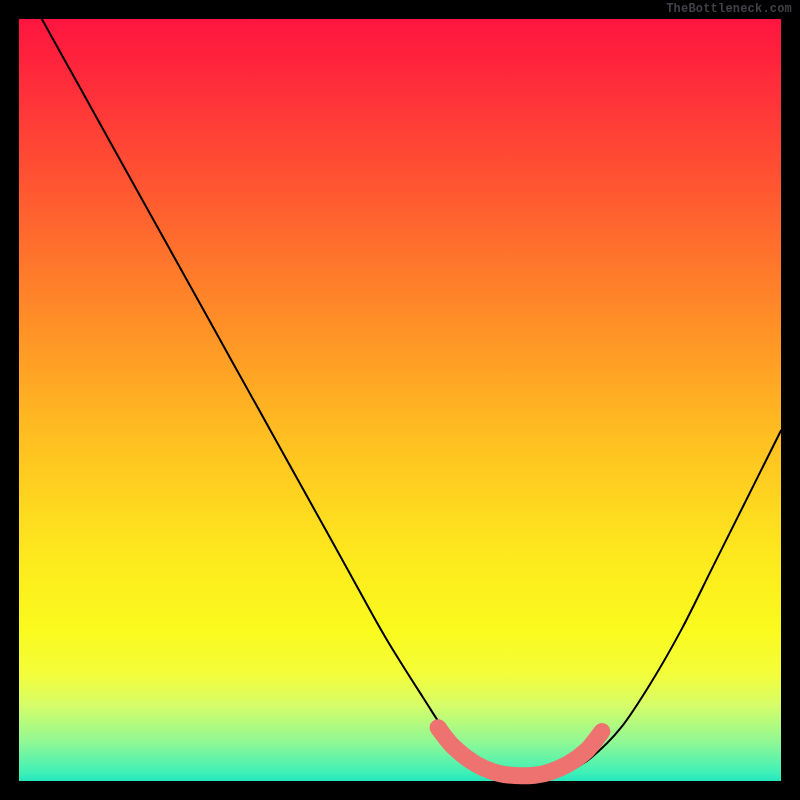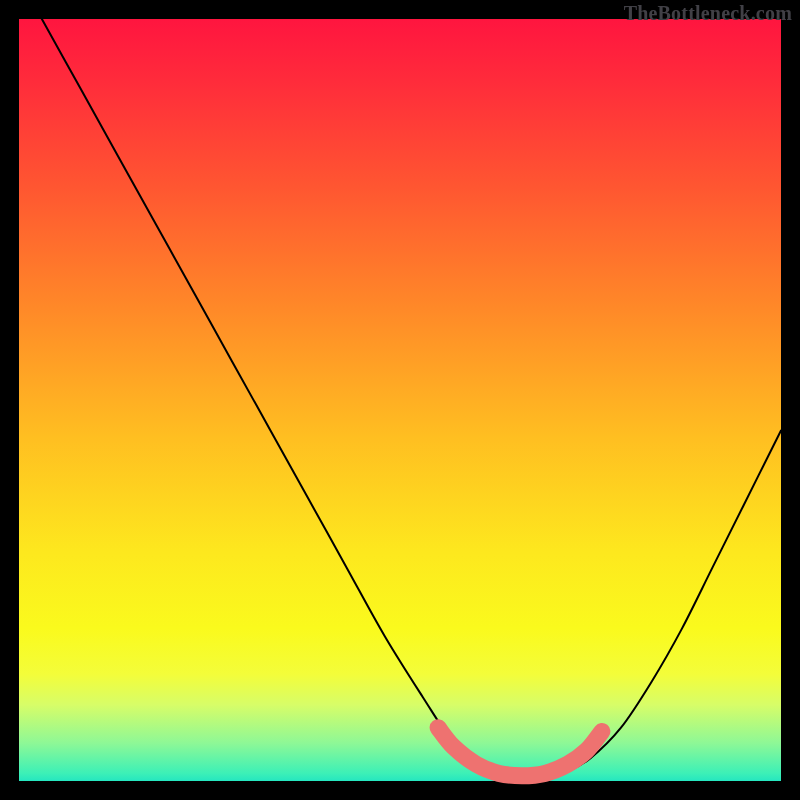--- a/index.html
+++ b/index.html
@@ -28,22 +28,22 @@
       #d7fd68 90%,
       #8ef896 95%,
       #3cf0b7 99%,
       #25e6c0 100%
     );
   }
   .credit {
     position: absolute;
     top: 2px;
     right: 8px;
-    font-family: Liberation Serif, serif;
-    font-size: 20px;
+    font-family: Liberation Mono, monospace;
+    font-size: 12px;
     font-weight: 600;
     color: #414046;
     letter-spacing: 0.2px;
     user-select: none;
   }
   svg {
     position: absolute;
     left: 0;
     top: 0;
   }

